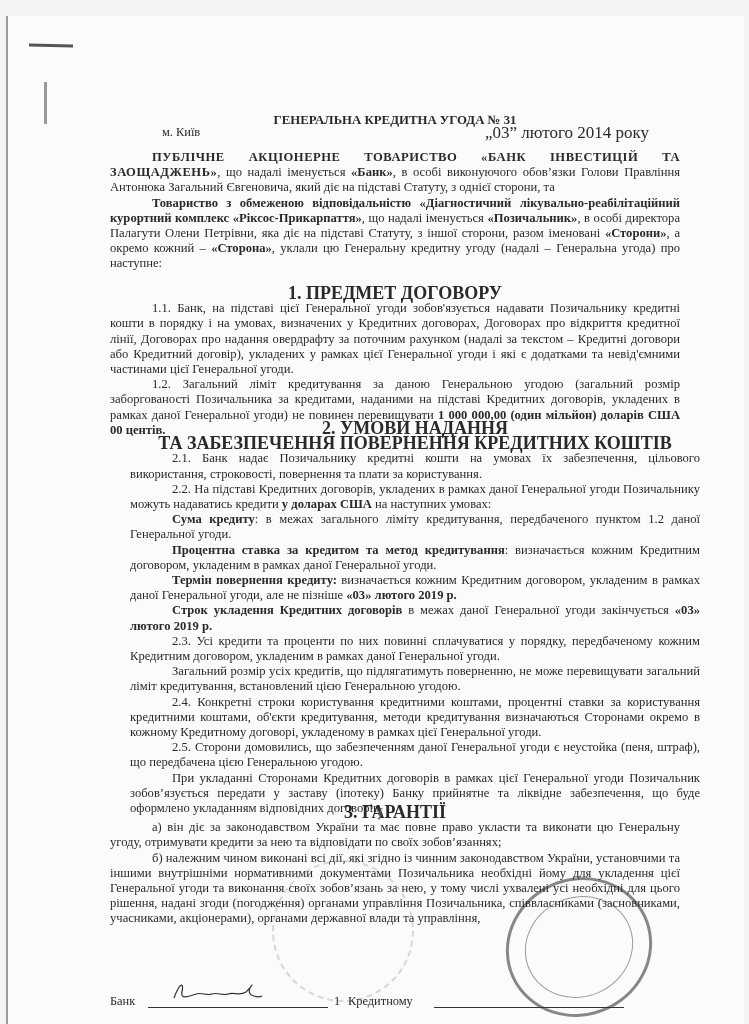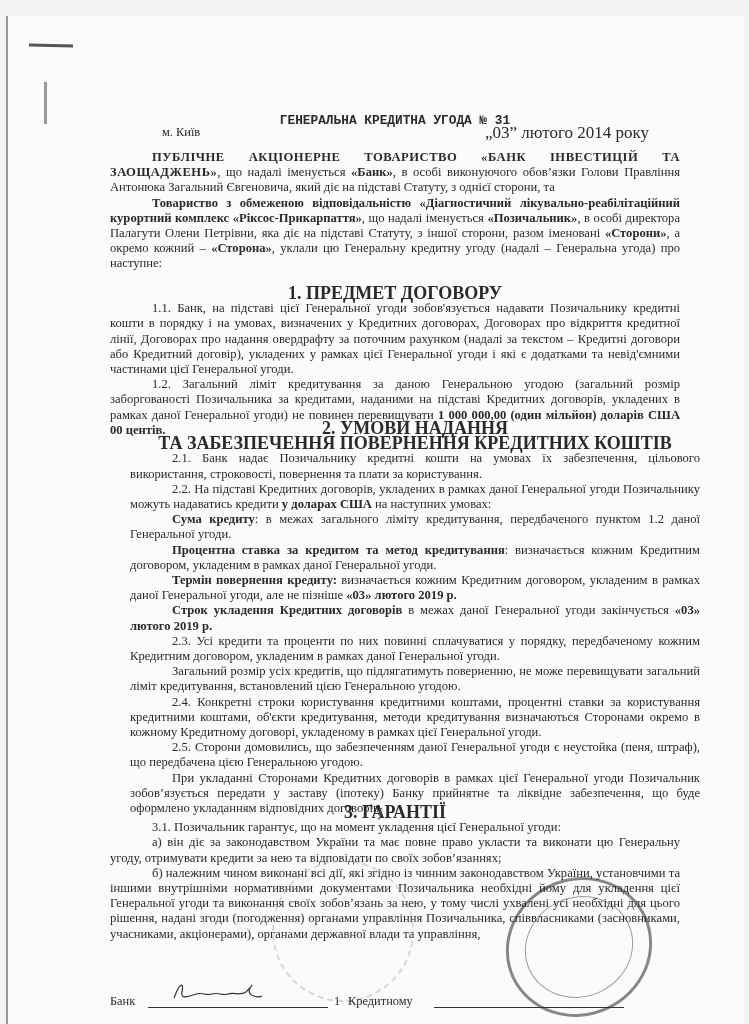--- a/index.html
+++ b/index.html
@@ -14,21 +14,21 @@
     position: absolute; left: 6px; top: 16px; width: 736px; height: 1008px;
     background: #fbfbfa;
     border-left: 2px solid #9a9a9a;
   }
   .dash-mark { position: absolute; left: 29px; top: 44px; width: 44px; height: 3px; background: #555; transform: rotate(1deg); }
   .vert-mark { position: absolute; left: 44px; top: 82px; width: 3px; height: 42px; background: #999; }
   .content {
     position: absolute; left: 110px; top: 0; width: 570px;
     font-size: 12.6px; line-height: 15.2px;
   }
-  .title { position: absolute; top: 113px; left: 0; width: 570px; text-align: center; font-weight: bold; font-size: 12.8px; font-family: Liberation Mono, monospace; }
+  .title { position: absolute; top: 113px; left: 0; width: 570px; text-align: center; font-weight: bold; font-size: 12.8px; }
   .place { position: absolute; top: 125px; left: 52px; font-size: 12.4px; }
   .date { position: absolute; top: 125px; left: 375px; font-size: 17px; }
   .block { position: absolute; left: 0; width: 570px; text-align: justify; }
   .block p { margin: 0; text-indent: 42px; }
   .block p.noind { text-indent: 0; }
   .h { text-align: center; font-weight: bold; font-size: 18px; margin: 0; }
   b { font-weight: bold; }
   .sp { letter-spacing: 0.5px; }
   .stamp {
     position: absolute; left: 505px; top: 878px; width: 142px; height: 132px;
@@ -80,21 +80,20 @@
     <p><b>Строк укладення Кредитних договорів</b><span> в межах даної Генеральної угоди закінчується </span><b>«03» лютого 2019 р.</b></p>
     <p>2.3. Усі кредити та проценти по них повинні сплачуватися у порядку, передбаченому кожним Кредитним договором, укладеним в рамках даної Генеральної угоди.</p>
     <p>Загальний розмір усіх кредитів, що підлягатимуть поверненню, не може перевищувати загальний ліміт кредитування, встановлений цією Генеральною угодою.</p>
     <p>2.4. Конкретні строки користування кредитними коштами, процентні ставки за користування кредитними коштами, об'єкти кредитування, методи кредитування визначаються Сторонами окремо в кожному Кредитному договорі, укладеному в рамках цієї Генеральної угоди.</p>
     <p>2.5. Сторони домовились, що забезпеченням даної Генеральної угоди є неустойка (пеня, штраф), що передбачена цією Генеральною угодою.</p>
     <p>При укладанні Сторонами Кредитних договорів в рамках цієї Генеральної угоди Позичальник зобов’язується передати у заставу (іпотеку) Банку прийнятне та ліквідне забезпечення, що буде оформлено укладанням відповідних договорів.</p>
   </div>
 
   <div class="block" style="top:805px;">
     <p class="h noind">3. ГАРАНТІЇ</p>
-    <p>3.1. Позичальник гарантує, що на момент укладення цієї Генеральної угоди:</p>
     <p>а) він діє за законодавством України та має повне право укласти та виконати цю Генеральну угоду, отримувати кредити за нею та відповідати по своїх зобов’язаннях;</p>
     <p>б) належним чином виконані всі дії, які згідно із чинним законодавством України, установчими та іншими внутрішніми нормативними документами Позичальника необхідні йому для укладення цієї Генеральної угоди та виконання своїх зобов’язань за нею, у тому числі ухвалені усі необхідні для цього рішення, надані згоди (погодження) органами управління Позичальника, співвласниками (засновниками, учасниками, акціонерами), органами державної влади та управління,</p>
   </div>
 </div>
 
 <div class="mark">∮</div>
 
 <div class="stamp-faint"></div>
 <div class="stamp"></div>
 

